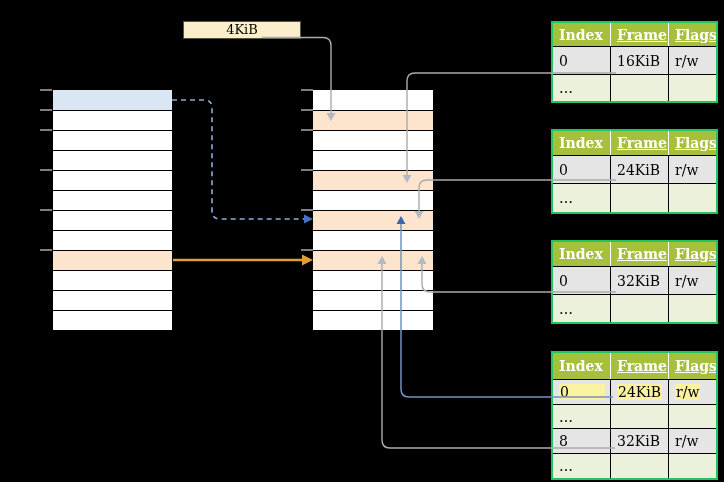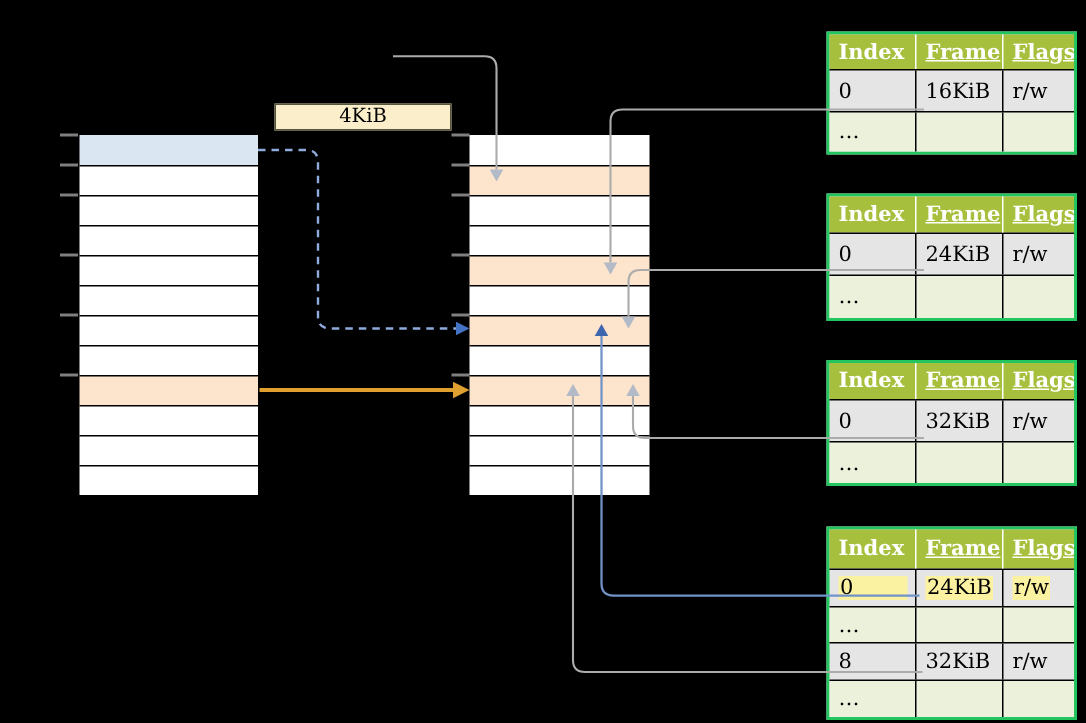--- a/index.html
+++ b/index.html
@@ -16,21 +16,21 @@
   .mrow:first-child{border-top:none;}
   .mrow.blue{background:#DBE6F3;}
   .mrow.orange{background:#FCE4CD;}
 
   .tick{position:absolute;width:12px;height:2px;background:#7f7f7f;}
 
   
   .sizelabel{
     position:absolute;left:183px;top:21px;width:118px;height:18px;
     background:#FBEECB;border:1px solid #55543e;box-sizing:border-box;
-    text-align:center;font-size:13px;line-height:15px;color:#000;margin-top:48px;
+    text-align:center;font-size:13px;line-height:15px;color:#000;
   }
 
   
   .ptable{position:absolute;left:551px;width:167px;border:2px solid #22c55e;background:#e5e5e5;box-sizing:border-box;}
   .pt1{top:21px;} .pt2{top:129px;} .pt3{top:240px;} .pt4{top:351px;}
   .trow{display:grid;grid-template-columns:57px 58px 48px;box-sizing:border-box;}
   .hrow{background:#A6C03E;color:#fff;font-weight:bold;}
   .drow{border-top:1px solid #000;color:#000;}
   .drow.alt{background:#EBF1DB;}
   .tcell{box-sizing:border-box;display:flex;align-items:center;padding-left:6px;font-size:14px;overflow:hidden;white-space:nowrap;}

